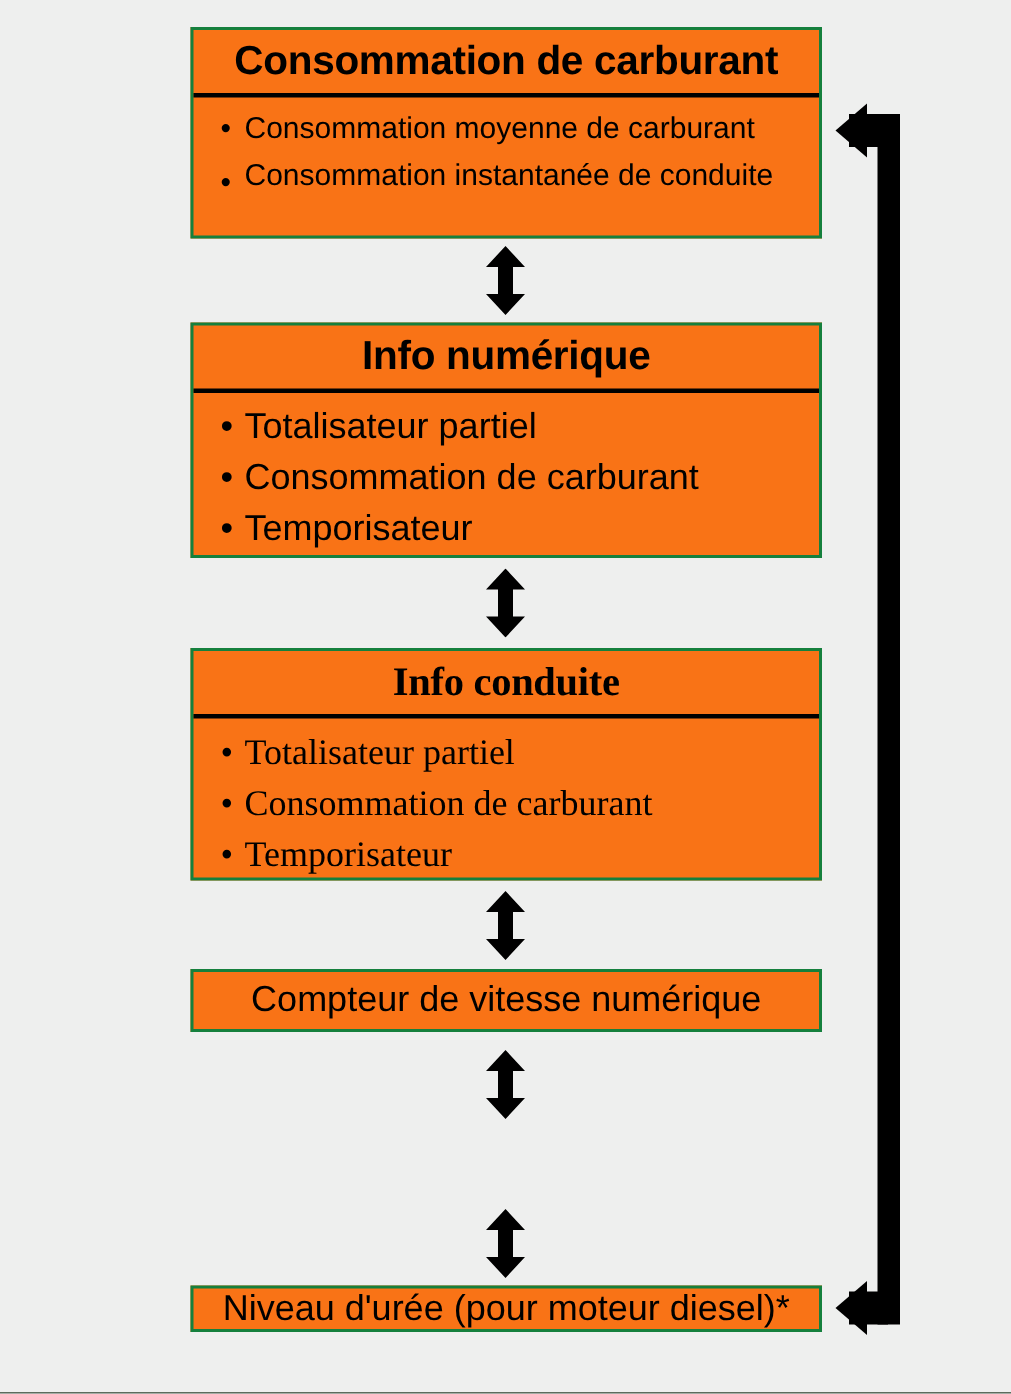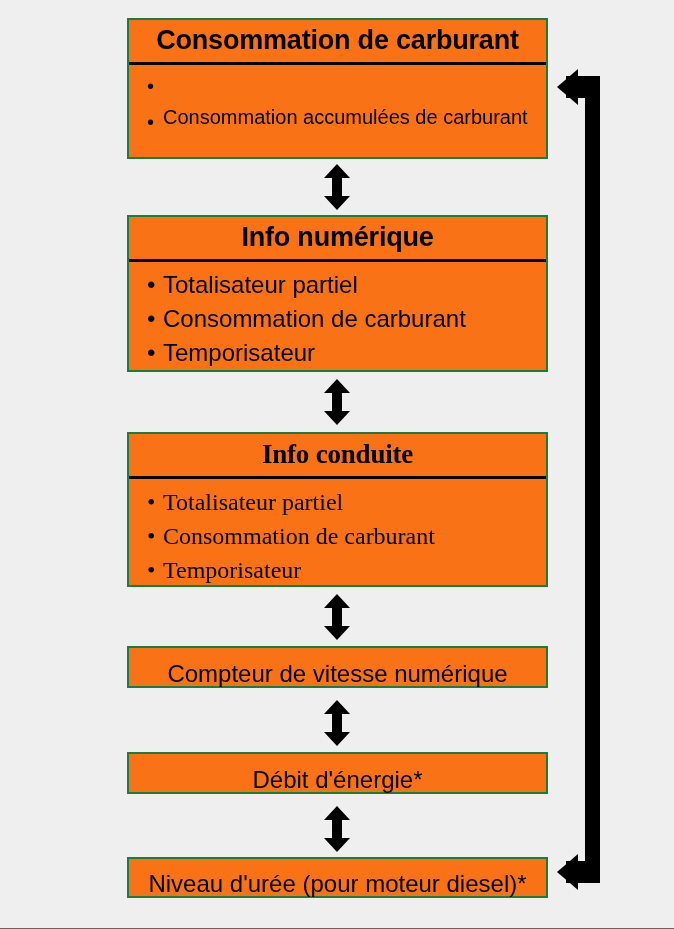--- a/index.html
+++ b/index.html
@@ -72,21 +72,21 @@
     line-height: 1.55;
   }
   .small .bullet-line.low .dot {
     position: relative;
     top: 5px;
   }
 
   
   .box.plain {
     align-items: center;
-    justify-content: flex-end;
+    justify-content: center;
   }
   .plain-label {
     font-size: 24px;
     line-height: 1;
     color: #000;
     text-align: center;
     white-space: nowrap;
   }
 
   
@@ -103,24 +103,25 @@
 </head>
 <body>
 
 <div id="diagram">
 
   <div class="box small" style="left:127px; top:18px; width:421px; height:141px;">
     <div class="box-header">Consommation de carburant</div>
     <div class="box-body">
       <div class="bullet-line">
         <span class="dot">•</span>
+        <span>Consommation moyenne de carburant</span>
       </div>
       <div class="bullet-line low">
         <span class="dot">•</span>
-        <span>Consommation accumulées de carburant</span>
+        <span>Consommation instantanée de conduite</span>
       </div>
     </div>
   </div>
 
   <div class="varrow" style="left:323px; top:164px; height:46px;">
     <svg width="28" height="46" viewBox="0 0 28 46" xmlns="http://www.w3.org/2000/svg">
       <polygon points="14,0 27,14 19,14 19,32 27,32 14,46 1,32 9,32 9,14 1,14" fill="#000"></polygon>
     </svg>
   </div>
 
@@ -175,31 +176,28 @@
   <div class="box plain" style="left:127px; top:646px; width:421px; height:42px;">
     <span class="plain-label">Compteur de vitesse numérique</span>
   </div>
 
   <div class="varrow" style="left:323px; top:700px; height:46px;">
     <svg width="28" height="46" viewBox="0 0 28 46" xmlns="http://www.w3.org/2000/svg">
       <polygon points="14,0 27,14 19,14 19,32 27,32 14,46 1,32 9,32 9,14 1,14" fill="#000"></polygon>
     </svg>
   </div>
 
-  <div class="box plain" style="left:127px; top:752px; width:421px; height:42px;">
-    <span class="plain-label">Débit d'énergie*</span>
-  </div>
 
   <div class="varrow" style="left:323px; top:806px; height:46px;">
     <svg width="28" height="46" viewBox="0 0 28 46" xmlns="http://www.w3.org/2000/svg">
       <polygon points="14,0 27,14 19,14 19,32 27,32 14,46 1,32 9,32 9,14 1,14" fill="#000"></polygon>
     </svg>
   </div>
 
-  <div class="box plain" style="left:127px; top:857px; width:421px; height:41px;">
+  <div class="box plain" style="left:127px; top:857px; width:421px; height:31px;">
     <span class="plain-label">Niveau d'urée (pour moteur diesel)*</span>
   </div>
 
   <div class="loop" style="left:552px; top:66px; width:58px; height:827px;">
     <svg width="58" height="827" viewBox="0 0 58 827" xmlns="http://www.w3.org/2000/svg">
 
       <rect x="33" y="10" width="15" height="807" fill="#000"></rect>
 
       <rect x="14" y="10" width="26" height="22" fill="#000"></rect>
       <polygon points="5,21 26,3 26,39" fill="#000"></polygon>

